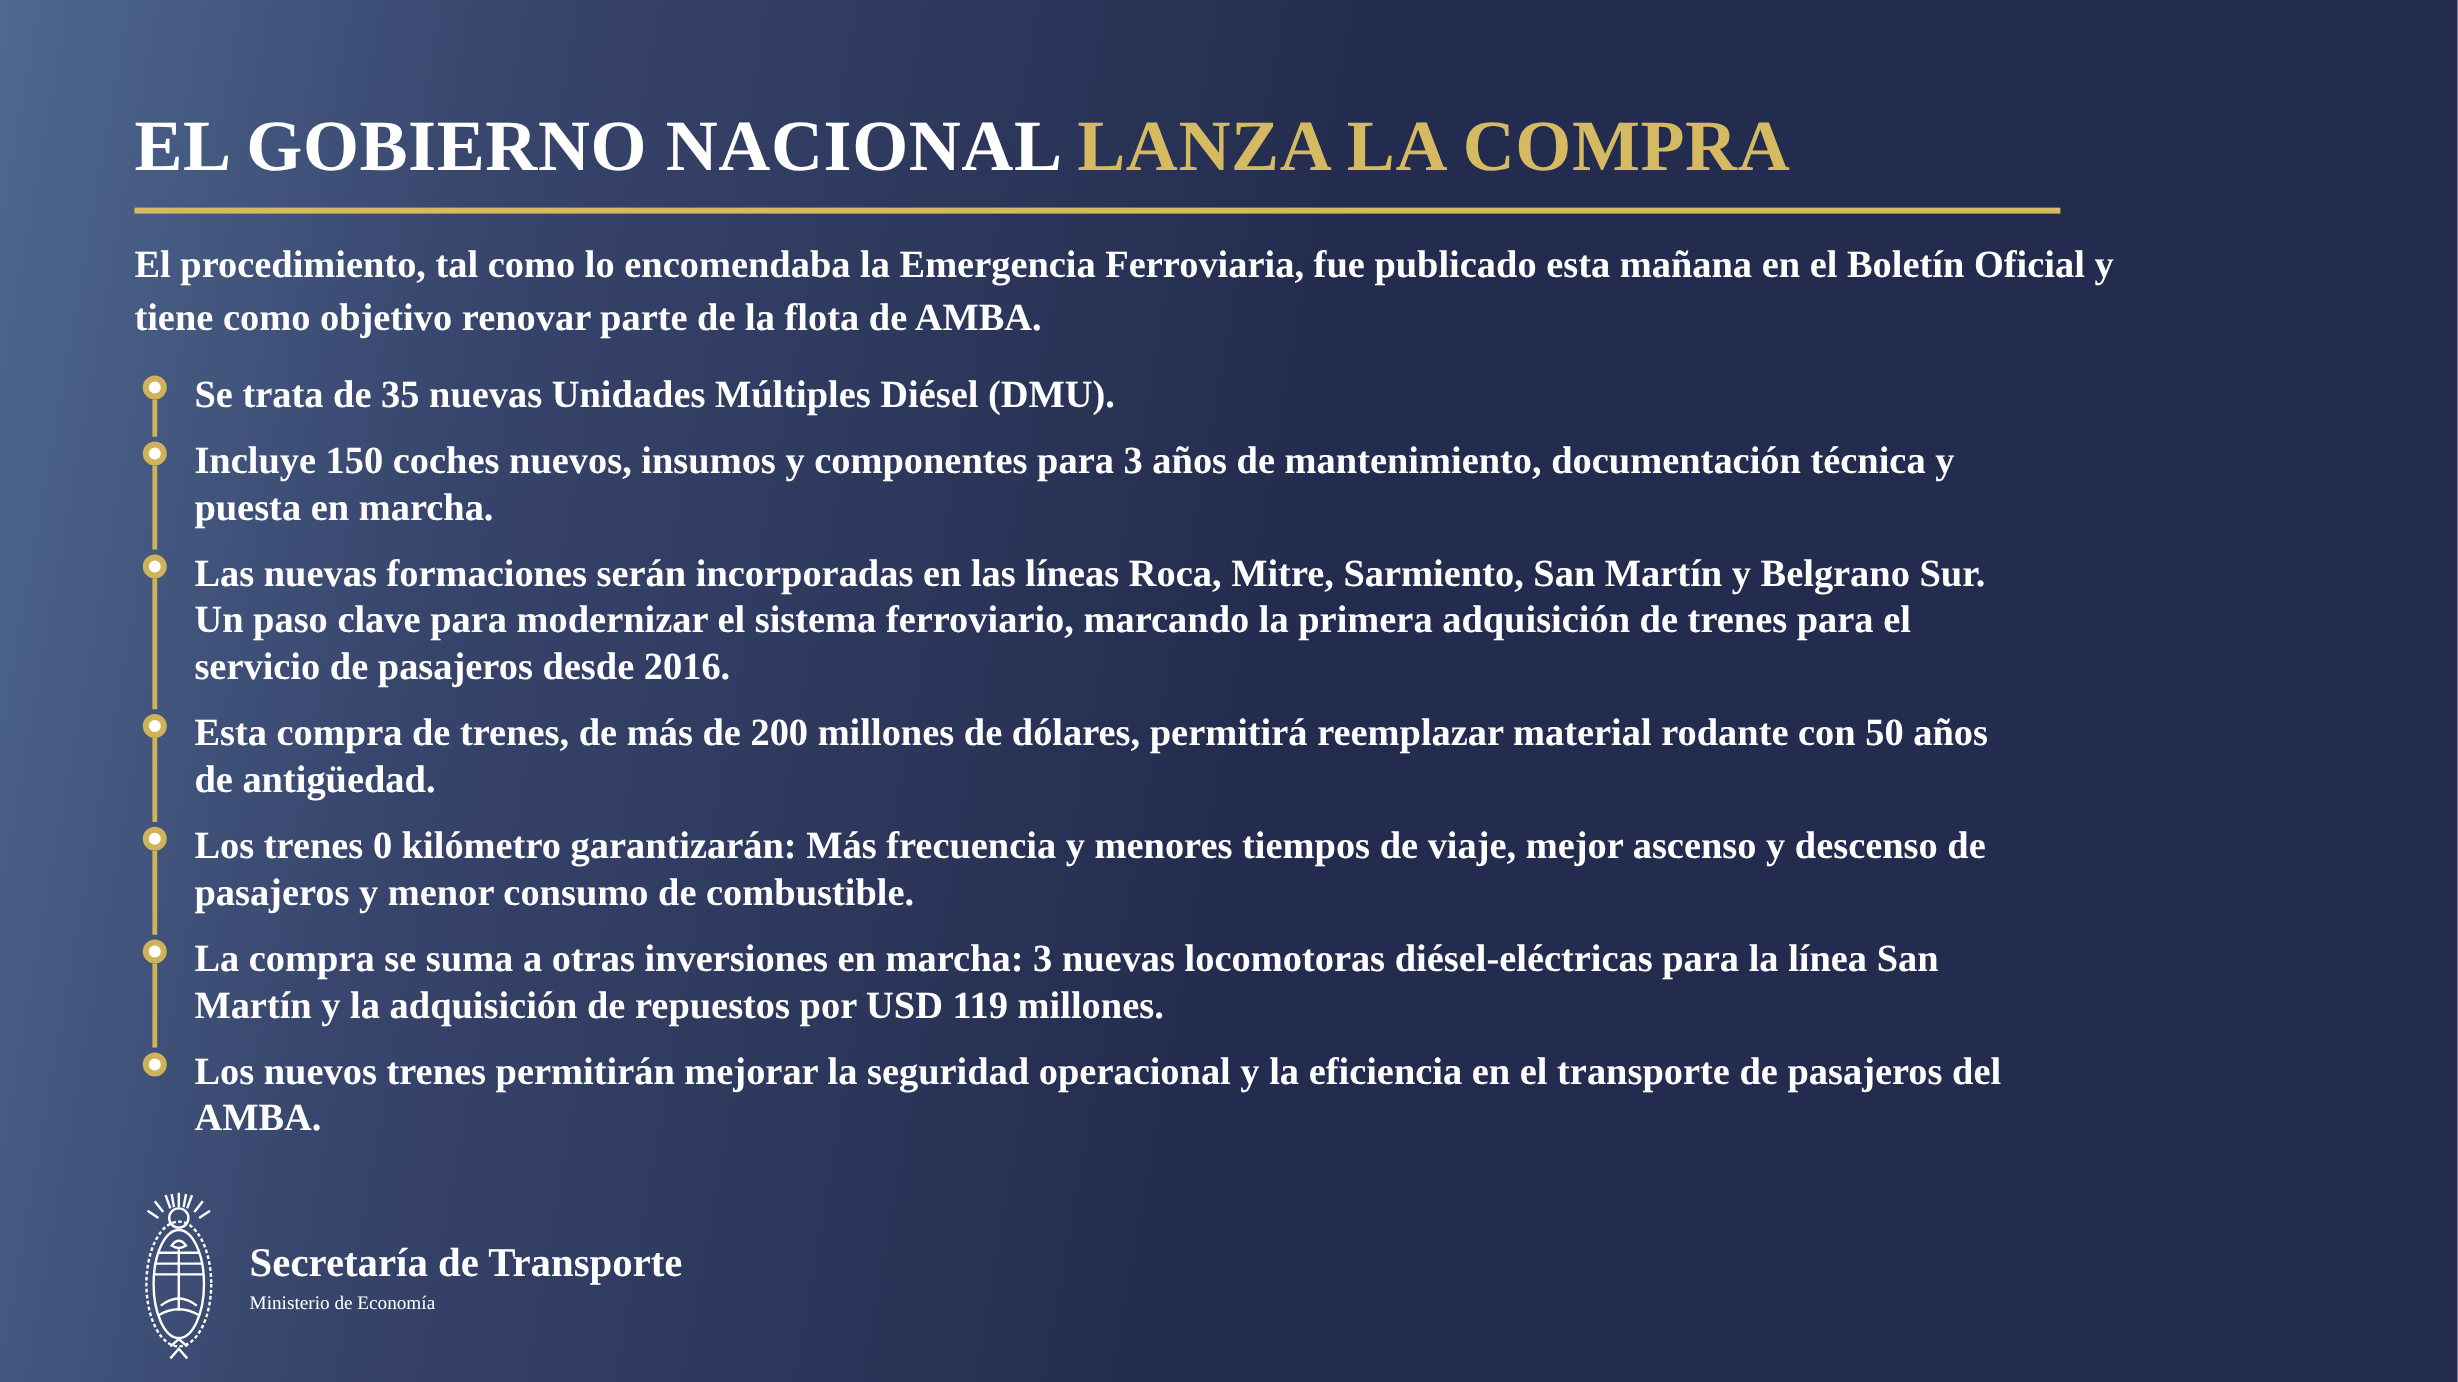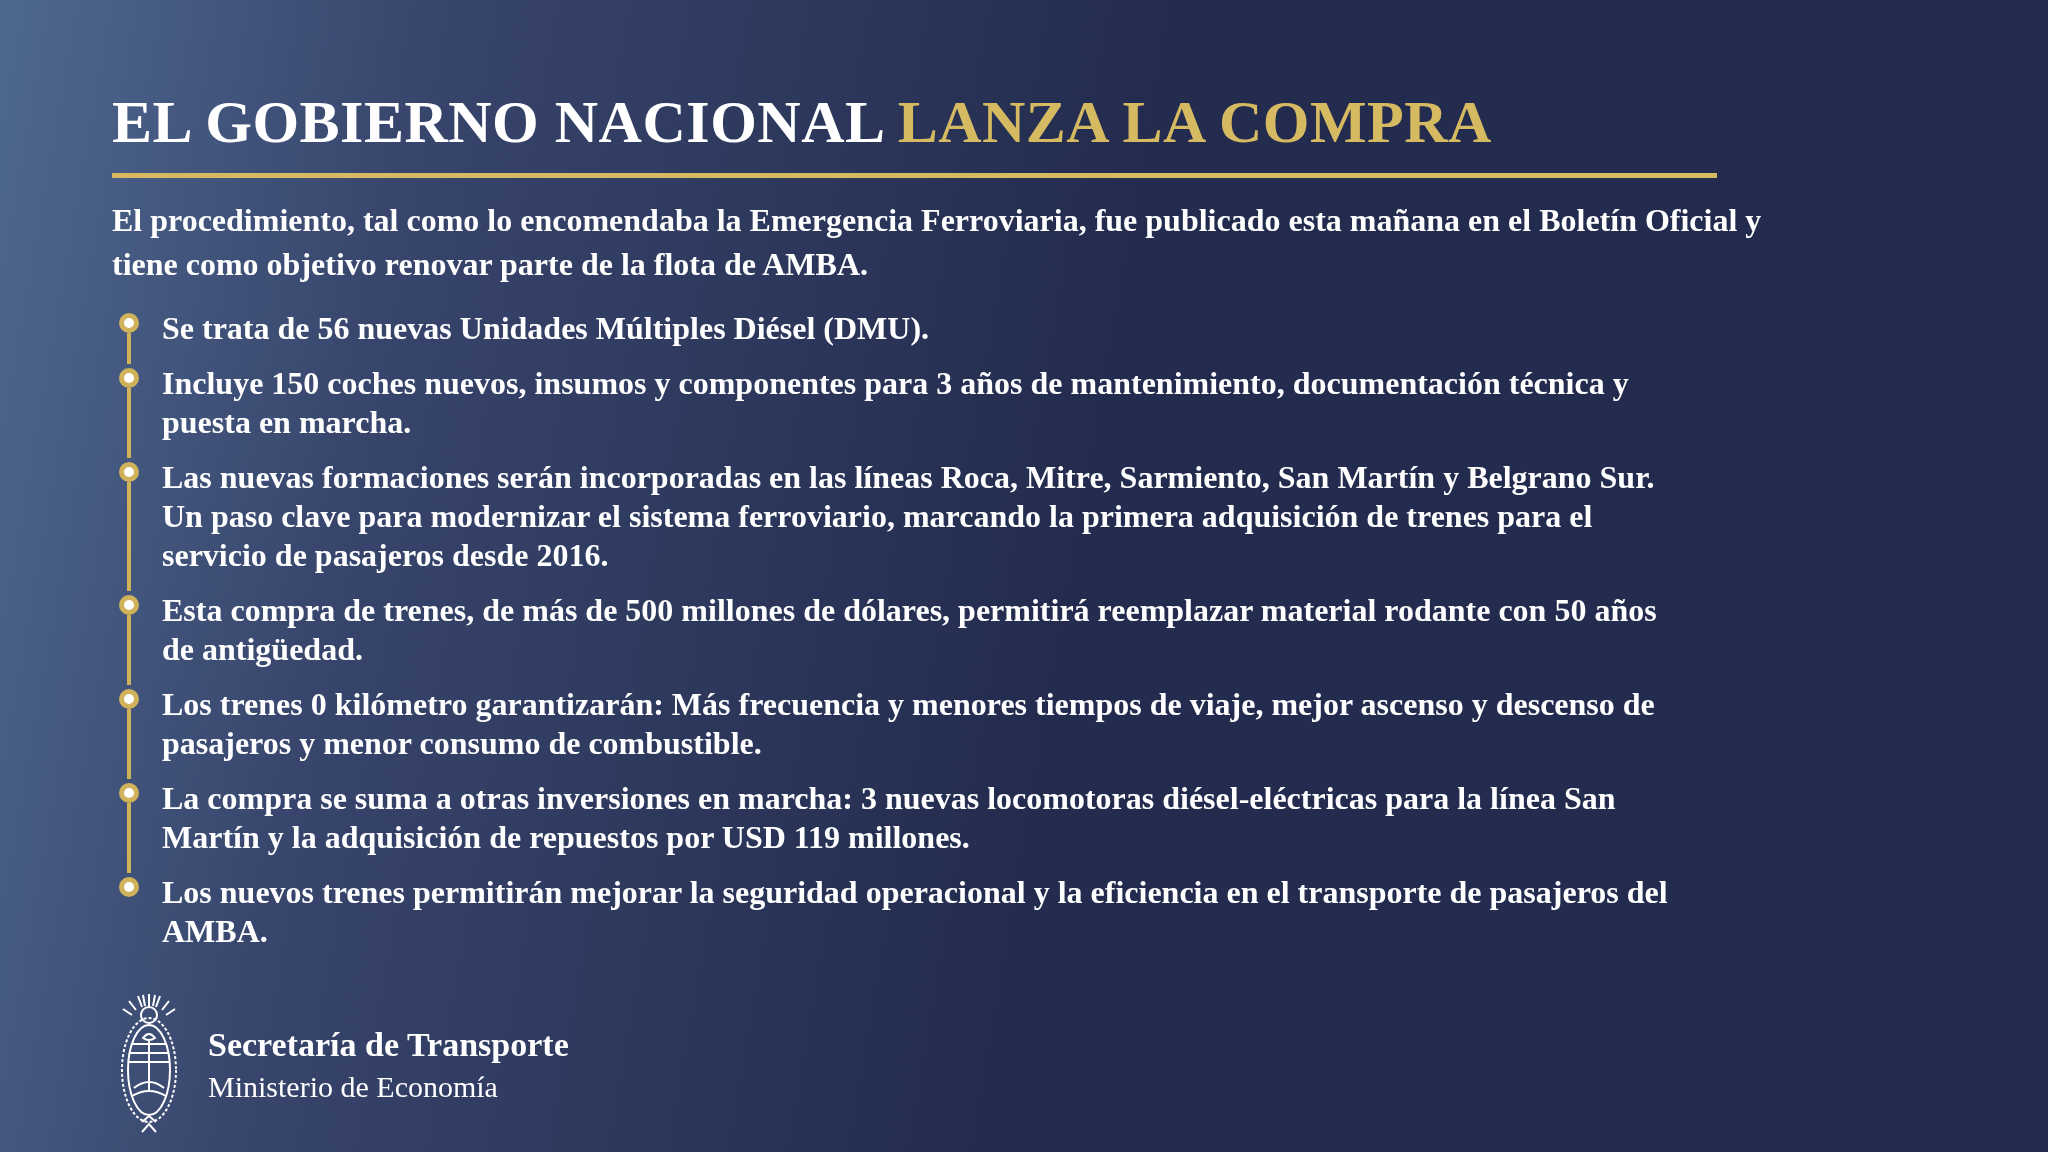--- a/index.html
+++ b/index.html
@@ -88,21 +88,21 @@
   }
   .arms { flex: none; width: 74px; height: 146px; }
   .arms * { stroke: #ffffff; fill: none; stroke-width: 2; }
   .org-block { margin-left: 22px; }
   .org-name {
     font-size: 34px;
     font-weight: bold;
     line-height: 1.12;
     font-family: "Liberation Serif", "DejaVu Serif", serif;
   }
-  .org-sub { font-size: 30px; margin-top: 5px; }
+  .org-sub { font-size: 16px; margin-top: 5px; }
   .brand-block {
     margin-left: 80px;
     border-left: 4px solid #ffffff;
     padding-left: 16px;
     font-family: "Liberation Sans", "DejaVu Sans", sans-serif;
     font-weight: bold;
     font-size: 29px;
     line-height: 1.15;
     letter-spacing: 0.5px;
   }
@@ -118,21 +118,21 @@
 <div class="rule"></div>
 
 <p class="subtitle">El procedimiento, tal como lo encomendaba la Emergencia Ferroviaria, fue publicado esta mañana en el Boletín Oficial y tiene como objetivo renovar parte de la flota de AMBA.</p>
 
 <div class="bullet-list">
   <div class="bullet-item">
     <div class="marker">
       <div class="dot"></div>
       <div class="stem"></div>
     </div>
-    <div class="bullet-text">Se trata de 56 nuevas Unidades Múltiples Diésel (DMU).</div>
+    <div class="bullet-text">Se trata de 35 nuevas Unidades Múltiples Diésel (DMU).</div>
   </div>
 
   <div class="bullet-item">
     <div class="marker">
       <div class="dot"></div>
       <div class="stem"></div>
     </div>
     <div class="bullet-text">Incluye 150 coches nuevos, insumos y componentes para 3 años de mantenimiento, documentación técnica y puesta en marcha.</div>
   </div>
 
@@ -142,21 +142,21 @@
       <div class="stem"></div>
     </div>
     <div class="bullet-text">Las nuevas formaciones serán incorporadas en las líneas Roca, Mitre, Sarmiento, San Martín y Belgrano Sur. Un paso clave para modernizar el sistema ferroviario, marcando la primera adquisición de trenes para el servicio de pasajeros desde 2016.</div>
   </div>
 
   <div class="bullet-item">
     <div class="marker">
       <div class="dot"></div>
       <div class="stem"></div>
     </div>
-    <div class="bullet-text">Esta compra de trenes, de más de 500 millones de dólares, permitirá reemplazar material rodante con 50 años de antigüedad.</div>
+    <div class="bullet-text">Esta compra de trenes, de más de 200 millones de dólares, permitirá reemplazar material rodante con 50 años de antigüedad.</div>
   </div>
 
   <div class="bullet-item">
     <div class="marker">
       <div class="dot"></div>
       <div class="stem"></div>
     </div>
     <div class="bullet-text">Los trenes 0 kilómetro garantizarán: Más frecuencia y menores tiempos de viaje, mejor ascenso y descenso de pasajeros y menor consumo de combustible.</div>
   </div>
 

